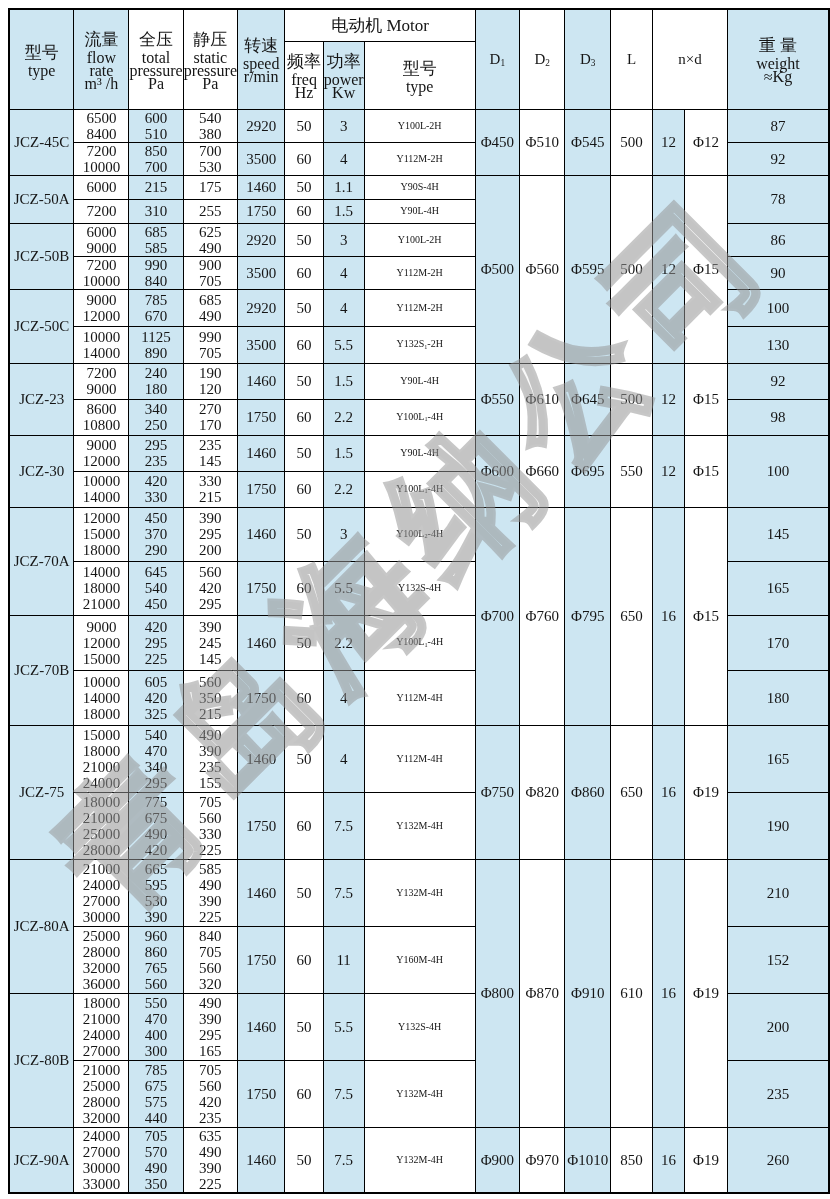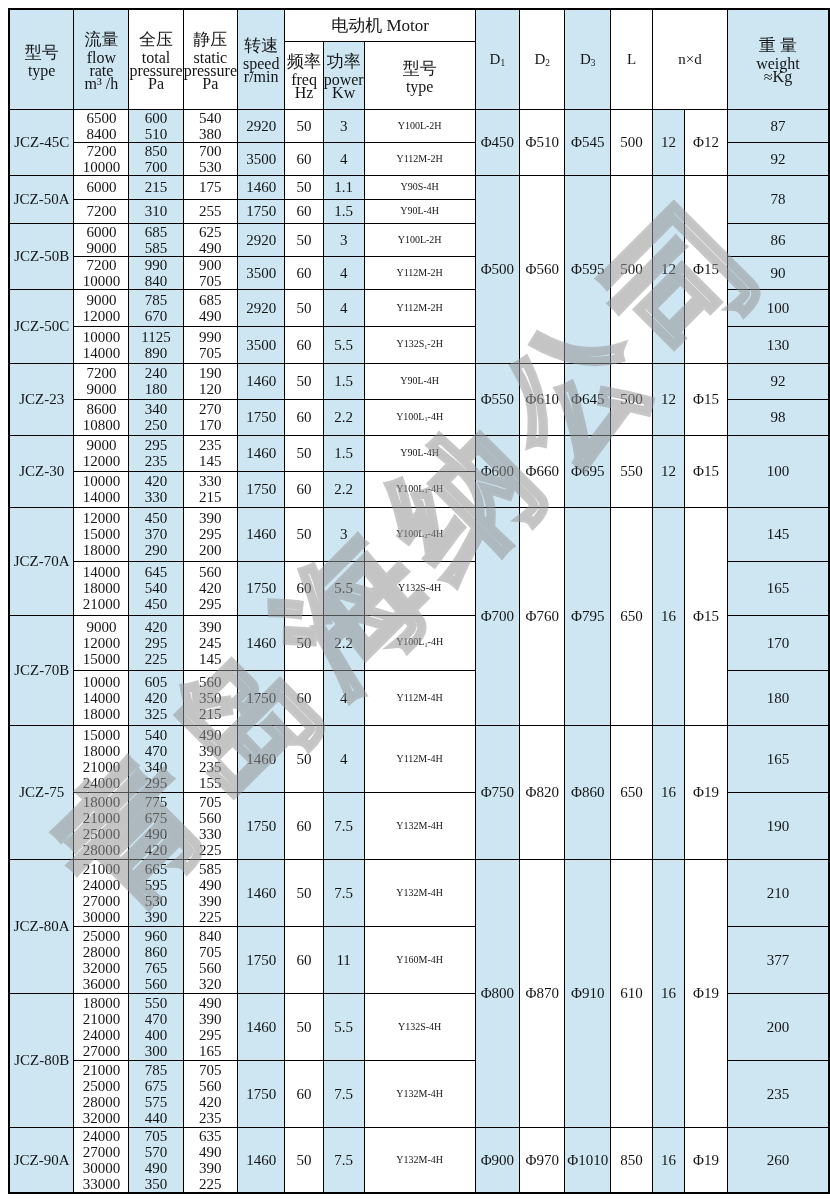--- a/index.html
+++ b/index.html
@@ -355,21 +355,21 @@
         <td class="c-weight tint">210</td>
       </tr>
       <tr style="height: 67px;">
         <td class="c-flow">25000<br>28000<br>32000<br>36000</td>
         <td class="c-total tint">960<br>860<br>765<br>560</td>
         <td class="c-static">840<br>705<br>560<br>320</td>
         <td class="c-speed tint">1750</td>
         <td class="c-freq">60</td>
         <td class="c-power tint">11</td>
         <td class="c-motor">Y160M-4H</td>
-        <td class="c-weight tint">377</td>
+        <td class="c-weight tint">152</td>
       </tr>
       <tr style="height: 67px;">
         <td class="c-type tint" rowspan="2">JCZ-80B</td>
         <td class="c-flow">18000<br>21000<br>24000<br>27000</td>
         <td class="c-total tint">550<br>470<br>400<br>300</td>
         <td class="c-static">490<br>390<br>295<br>165</td>
         <td class="c-speed tint">1460</td>
         <td class="c-freq">50</td>
         <td class="c-power tint">5.5</td>
         <td class="c-motor">Y132S-4H</td>

